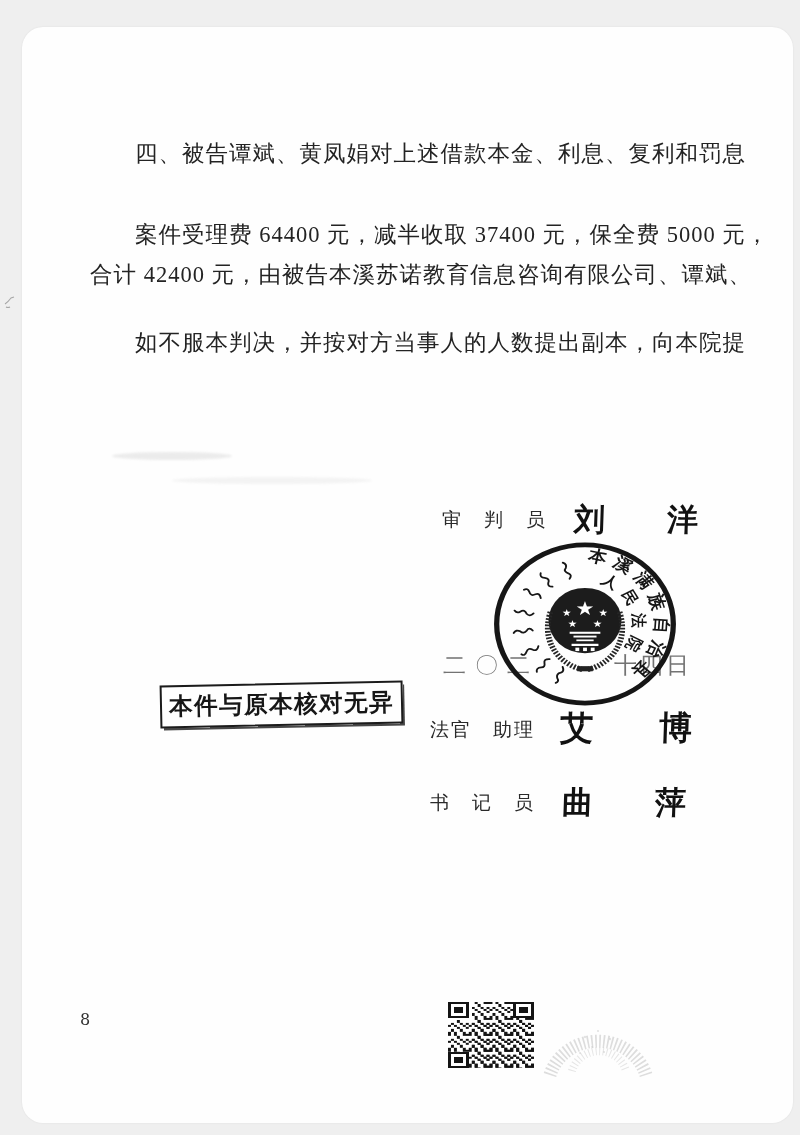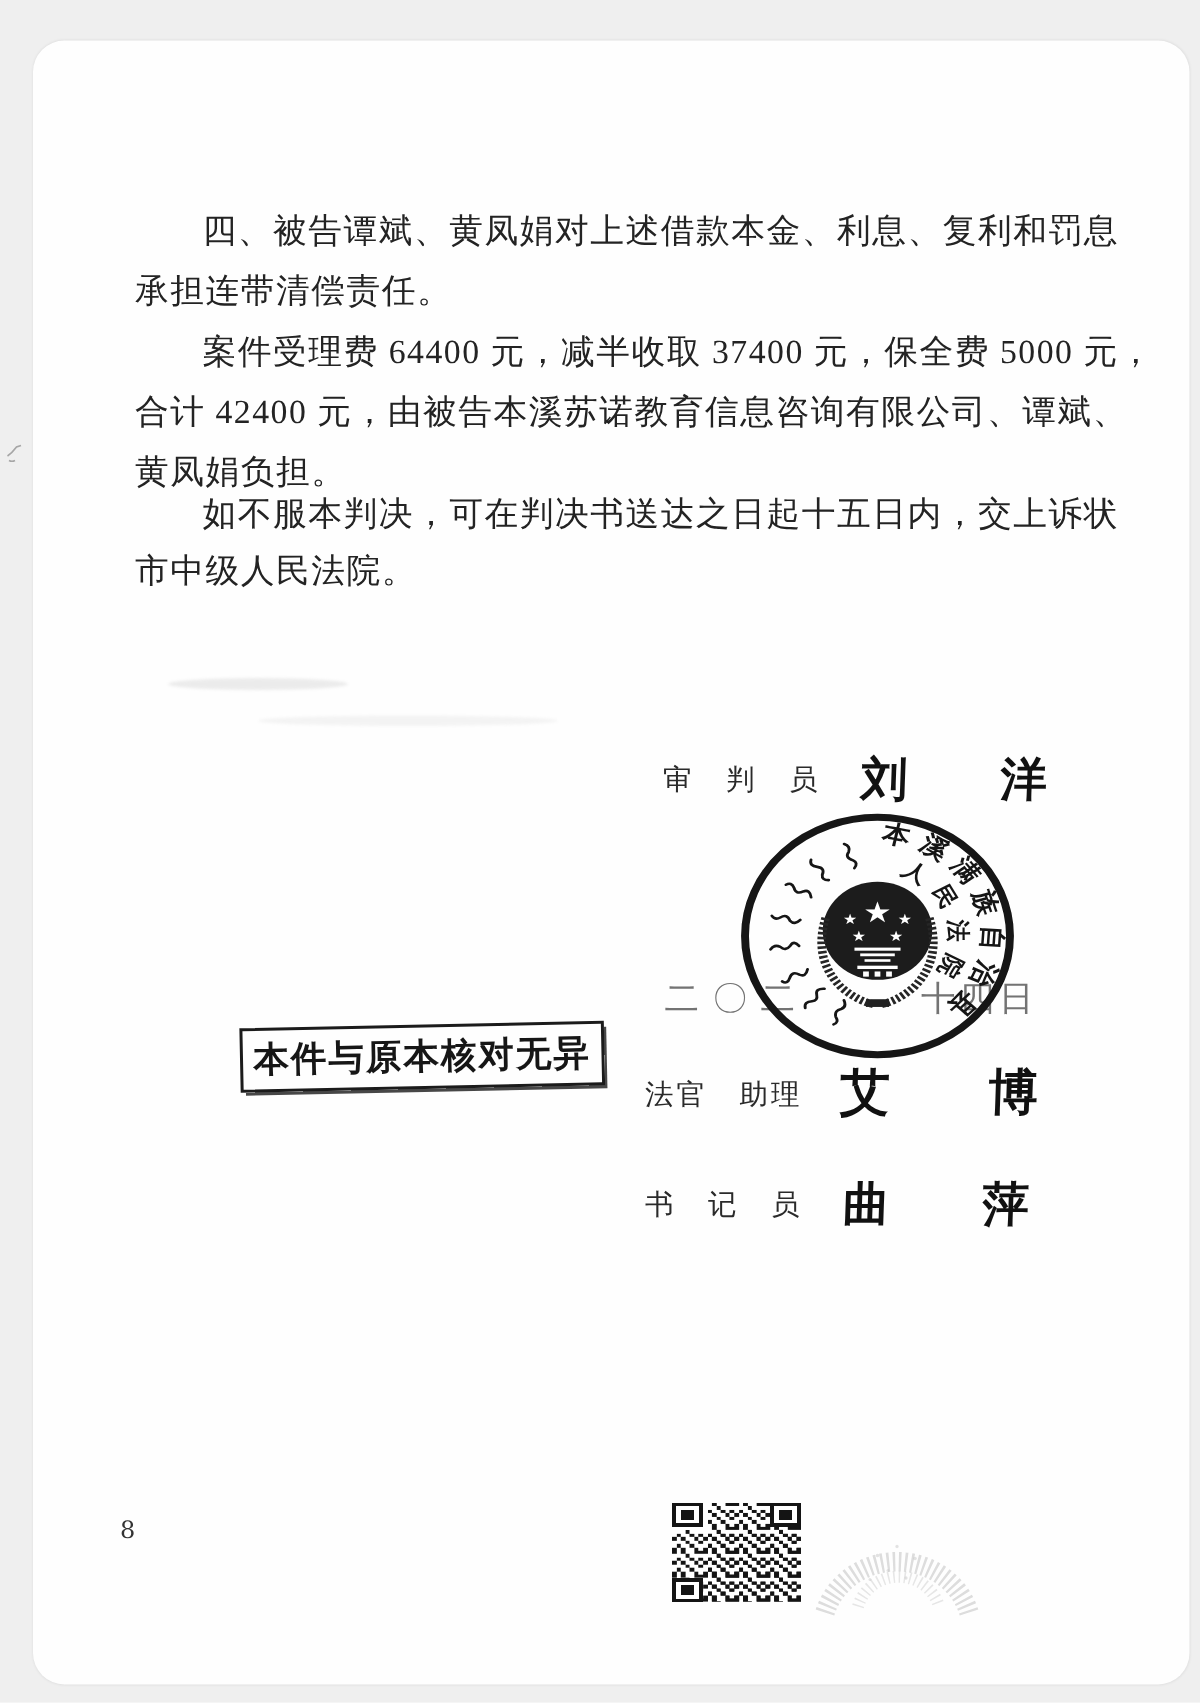--- a/index.html
+++ b/index.html
@@ -49,32 +49,29 @@
     <path d="M2,10 q3,-2 6,-6 l3,-1 M3,13 q2,1 4,0" stroke="#8d8d8d" stroke-width="1.1" fill="none" opacity=".75"></path>
   </svg>
 
   <div class="page">
 
     <div class="smudge" style="left:90px; top:425px; width:120px; height:8px;"></div>
     <div class="smudge" style="left:150px; top:450px; width:200px; height:7px; opacity:.1;"></div>
 
     <div class="para" style="top:107px;">
       <div class="t-line indent">四、被告谭斌、黄凤娟对上述借款本金、利息、复利和罚息</div>
-      <div class="t-line">承担连带清偿责任。</div>
     </div>
 
     <div class="para" style="top:188px;">
       <div class="t-line indent">案件受理费 64400 元，减半收取 37400 元，保全费 5000 元，</div>
       <div class="t-line">合计 42400 元，由被告本溪苏诺教育信息咨询有限公司、谭斌、</div>
-      <div class="t-line">黄凤娟负担。</div>
     </div>
 
     <div class="para" style="top:297px; line-height:38px;">
-      <div class="t-line indent" style="line-height:38px;">如不服本判决，可在判决书送达之日起十五日内，交上诉状</div>
-      <div class="t-line" style="line-height:38px;">市中级人民法院。</div>
+      <div class="t-line indent" style="line-height:38px;">如不服本判决，并按对方当事人的人数提出副本，向本院提</div>
     </div>
 
     <span class="sig-label" style="left:420px; top:480px;">审　判　员</span>
     <span class="sig-name" style="left:552px; top:472px; font-size:31px;">刘　　洋</span>
 
     <span class="date-run" style="left:421px; top:623px; letter-spacing:9px;">二〇二</span>
     <span class="date-run" style="left:592px; top:623px; letter-spacing:3px;">十四日</span>
 
     <svg class="seal" viewBox="0 0 200 200" preserveAspectRatio="none">
       <defs>

